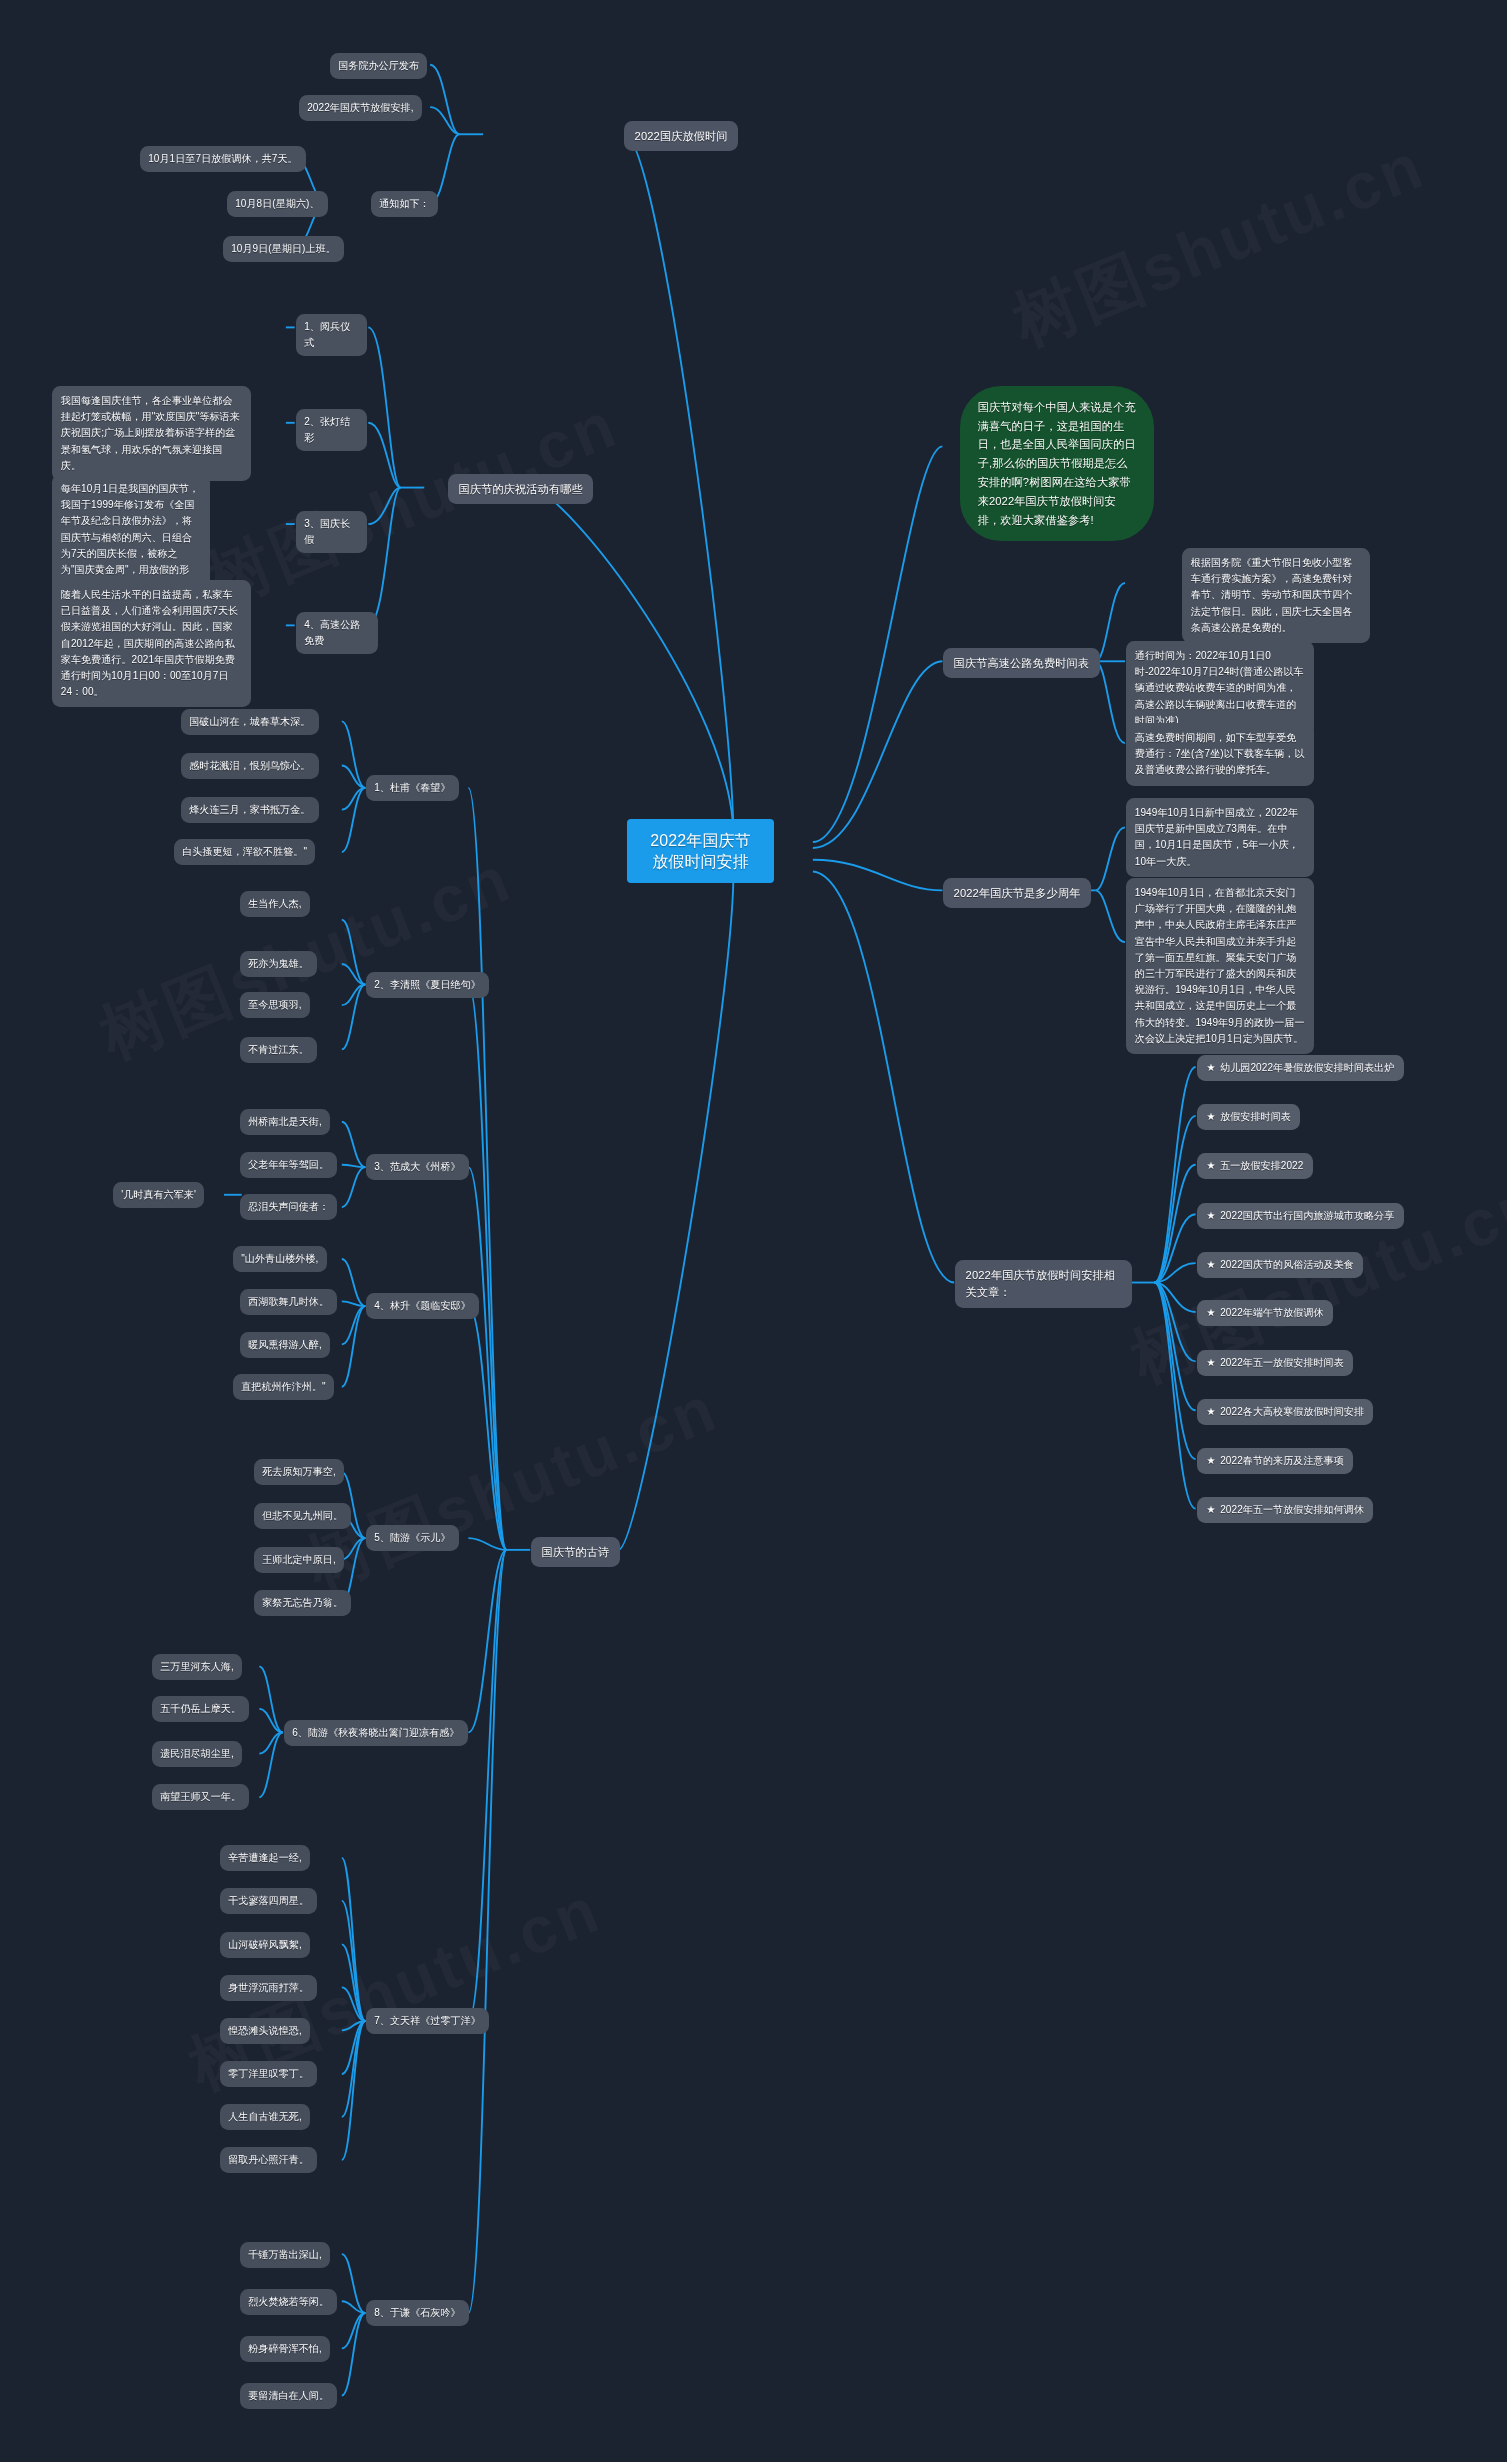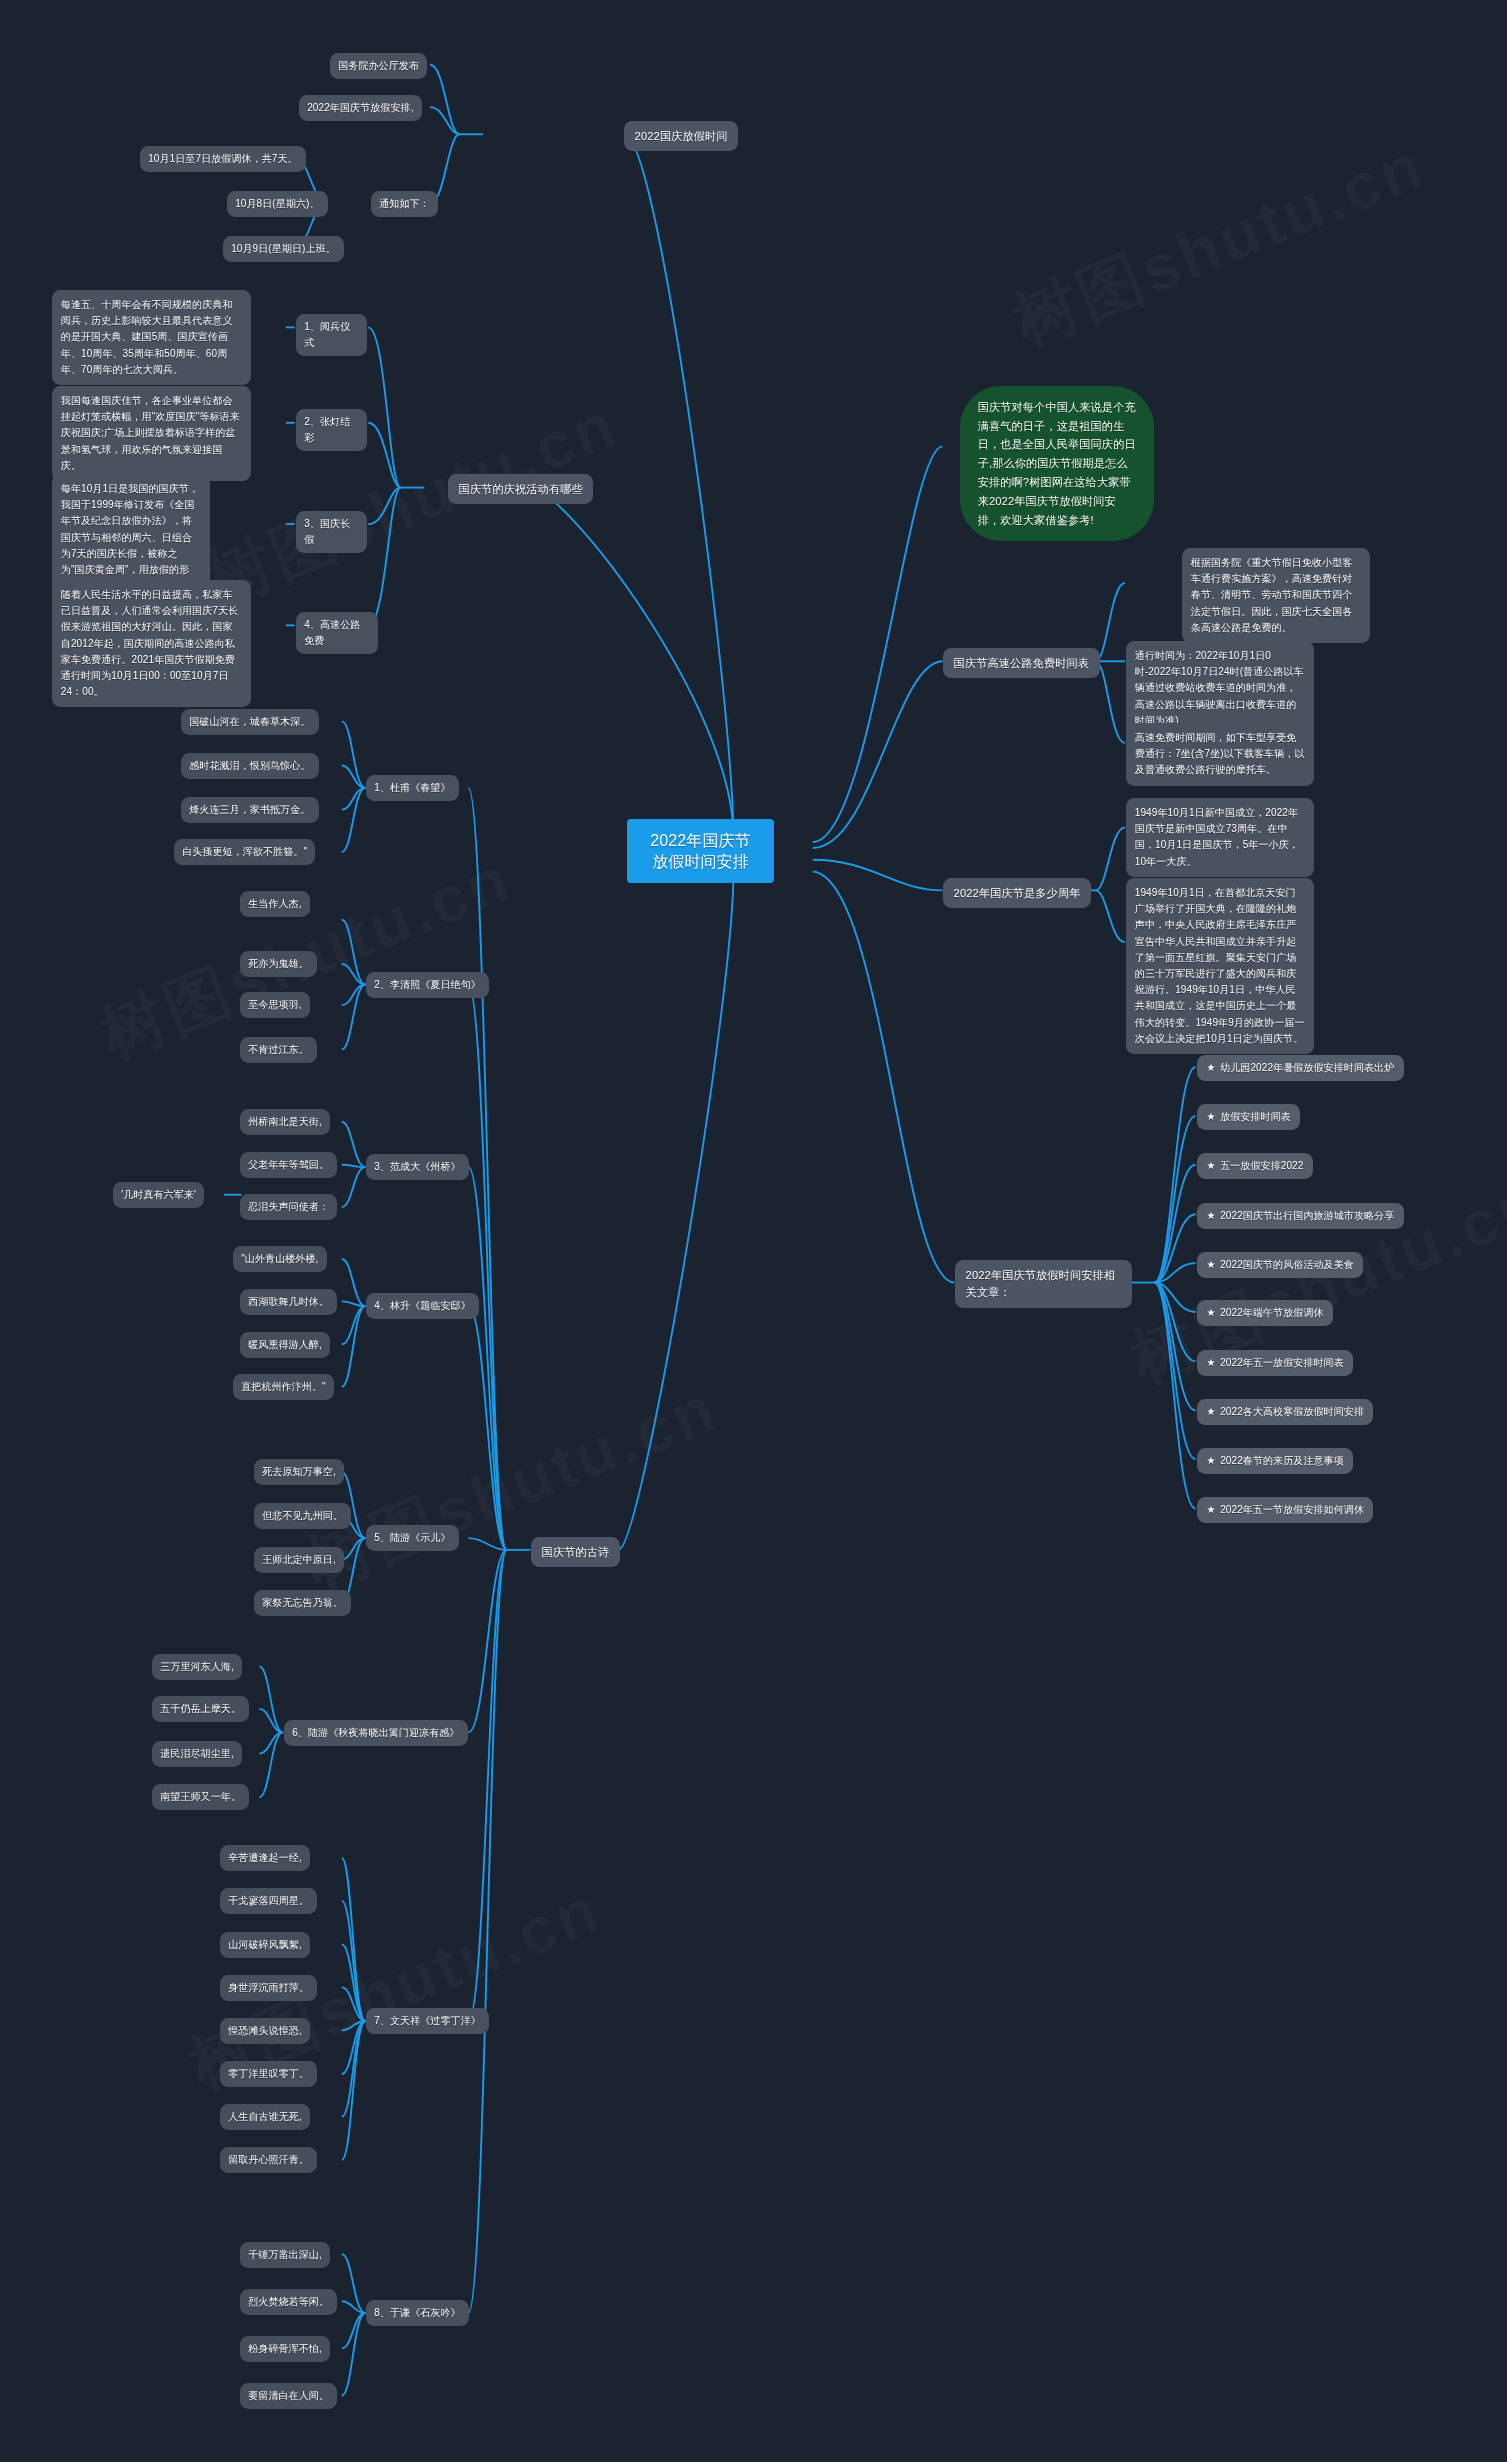--- a/index.html
+++ b/index.html
@@ -210,21 +210,20 @@
   <div class="node" style="left:299px;top:95px;">2022年国庆节放假安排,</div>
   <div class="node" style="left:371px;top:191px;">通知如下：</div>
 
   <div class="node" style="left:140px;top:146px;">10月1日至7日放假调休，共7天。</div>
   <div class="node" style="left:227px;top:191px;">10月8日(星期六)、</div>
   <div class="node" style="left:223px;top:236px;">10月9日(星期日)上班。</div>
 
   <div class="node branch" style="left:448px;top:474px;">国庆节的庆祝活动有哪些</div>
 
   <div class="node" style="left:296px;top:314px;width:71px;">1、阅兵仪式</div>
-  <div class="node para" style="left:52px;top:290px;width:199px;">每逢五、十周年会有不同规模的庆典和阅兵，历史上影响较大且最具代表意义的是开国大典、建国5周、国庆宣传画年、10周年、35周年和50周年、60周年、70周年的七次大阅兵。</div>
 
   <div class="node" style="left:296px;top:409px;width:71px;">2、张灯结彩</div>
   <div class="node para" style="left:52px;top:386px;width:199px;">我国每逢国庆佳节，各企事业单位都会挂起灯笼或横幅，用"欢度国庆"等标语来庆祝国庆;广场上则摆放着标语字样的盆景和氢气球，用欢乐的气氛来迎接国庆。</div>
 
   <div class="node" style="left:296px;top:511px;width:71px;">3、国庆长假</div>
   <div class="node para" style="left:52px;top:474px;width:158px;">每年10月1日是我国的国庆节，我国于1999年修订发布《全国年节及纪念日放假办法》，将国庆节与相邻的周六、日组合为7天的国庆长假，被称之为"国庆黄金周"，用放假的形势，让老百姓共同感受国庆的欢乐。</div>
 
   <div class="node" style="left:296px;top:612px;width:82px;">4、高速公路免费</div>
   <div class="node para" style="left:52px;top:580px;width:199px;">随着人民生活水平的日益提高，私家车已日益普及，人们通常会利用国庆7天长假来游览祖国的大好河山。因此，国家自2012年起，国庆期间的高速公路向私家车免费通行。2021年国庆节假期免费通行时间为10月1日00：00至10月7日24：00。</div>
 

